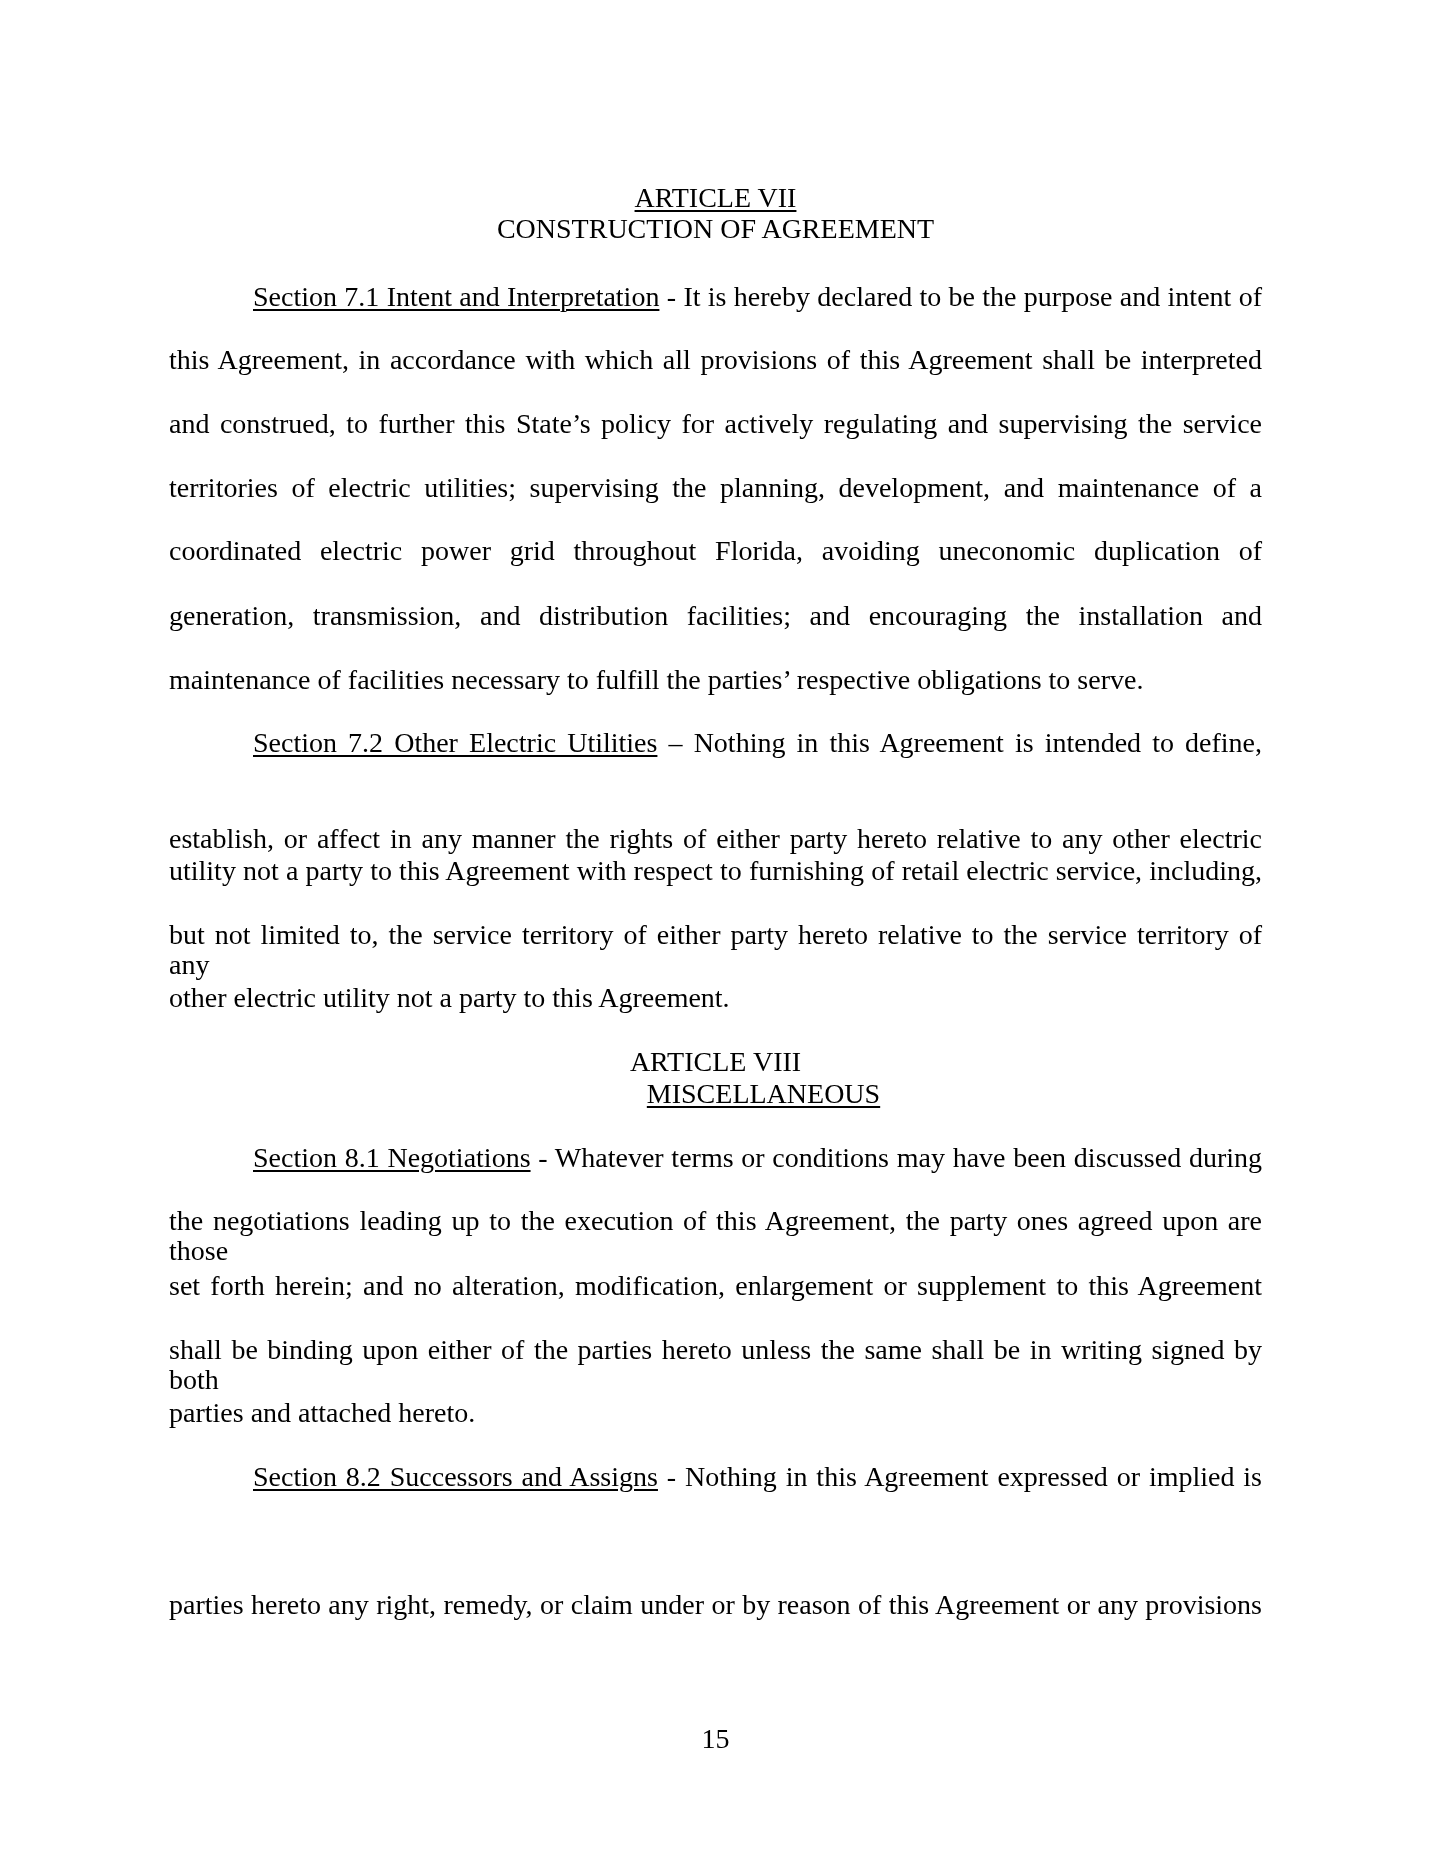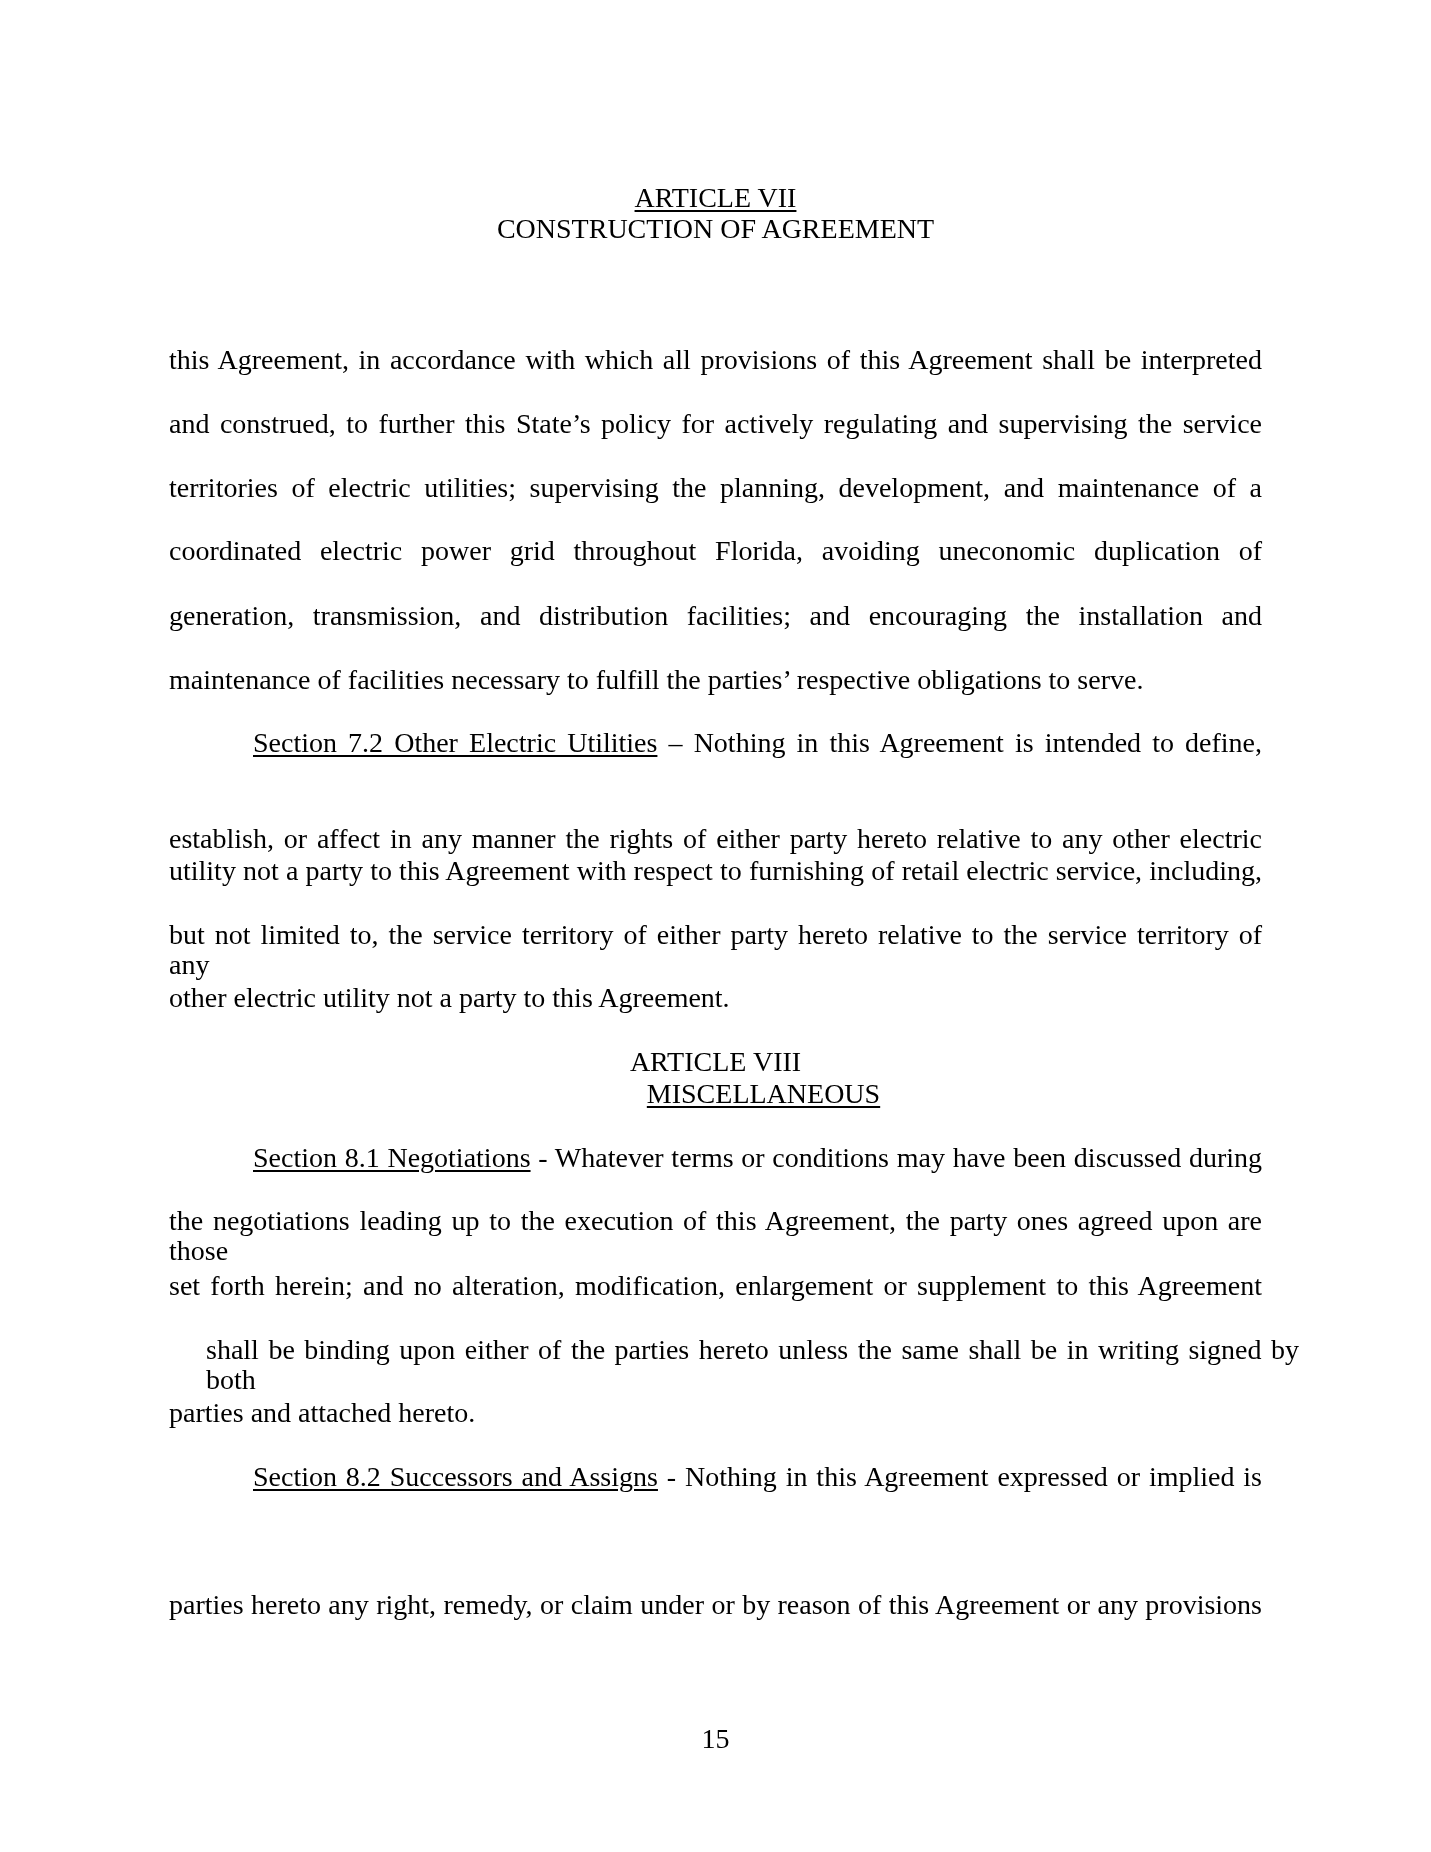--- a/index.html
+++ b/index.html
@@ -16,20 +16,21 @@
 </head>
 <body>
 
 <div class="page">
 
   <div class="line center" style="top:167px;">
     <span class="u">ARTICLE VII</span>
   </div>
   <div class="line center" style="top:198px;">CONSTRUCTION OF AGREEMENT</div>
 
+  <div class="line indent justify" style="top:266px;"><span class="u">Section 7.1 Intent and Interpretation</span><span> - </span><span>It is hereby declared to be the purpose and intent of</span></div>
   <div class="line justify" style="top:329px;">this Agreement, in accordance with which all provisions of this Agreement shall be interpreted</div>
   <div class="line justify" style="top:393px;">and construed, to further this State’s policy for actively regulating and supervising the service</div>
   <div class="line justify" style="top:457px;">territories of electric utilities; supervising the planning, development, and maintenance of a</div>
   <div class="line justify" style="top:520px;">coordinated electric power grid throughout Florida, avoiding uneconomic duplication of</div>
   <div class="line justify" style="top:585px;">generation, transmission, and distribution facilities; and encouraging the installation and</div>
   <div class="line" style="top:649px;">maintenance of facilities necessary to fulfill the parties’ respective obligations to serve.</div>
 
   <div class="line indent justify" style="top:712px;"><span class="u">Section 7.2 Other Electric Utilities</span><span> – </span><span>Nothing in this Agreement is intended to define,</span></div>
   <div class="line justify" style="top:776px;margin-top:32px;">establish, or affect in any manner the rights of either party hereto relative to any other electric</div>
   <div class="line justify" style="top:840px;">utility not a party to this Agreement with respect to furnishing of retail electric service, including,</div>
@@ -37,20 +38,20 @@
   <div class="line" style="top:967px;">other electric utility not a party to this Agreement.</div>
 
   <div class="line center" style="top:1031px;">ARTICLE VIII</div>
   <div class="line center" style="top:1063px;padding-left:48px;">
     <span class="u">MISCELLANEOUS</span>
   </div>
 
   <div class="line indent justify" style="top:1127px;"><span class="u">Section 8.1 Negotiations</span><span> - </span><span>Whatever terms or conditions may have been discussed during</span></div>
   <div class="line justify" style="top:1190px;">the negotiations leading up to the execution of this Agreement, the party ones agreed upon are those</div>
   <div class="line justify" style="top:1255px;">set forth herein; and no alteration, modification, enlargement or supplement to this Agreement</div>
-  <div class="line justify" style="top:1319px;margin-left:37px;">shall be binding upon either of the parties hereto unless the same shall be in writing signed by both</div>
+  <div class="line justify" style="top:1319px;">shall be binding upon either of the parties hereto unless the same shall be in writing signed by both</div>
   <div class="line" style="top:1382px;">parties and attached hereto.</div>
 
   <div class="line indent justify" style="top:1446px;"><span class="u">Section 8.2 Successors and Assigns</span><span> - </span><span>Nothing in this Agreement expressed or implied is</span></div>
   <div class="line justify" style="top:1574px;">parties hereto any right, remedy, or claim under or by reason of this Agreement or any provisions</div>
 
   <div class="pagenum">15</div>
 </div>
 
 </body></html>

